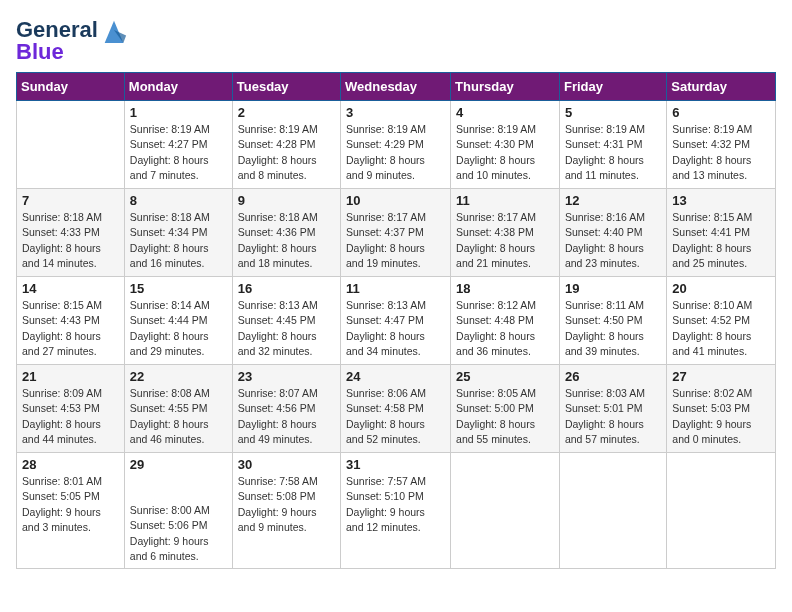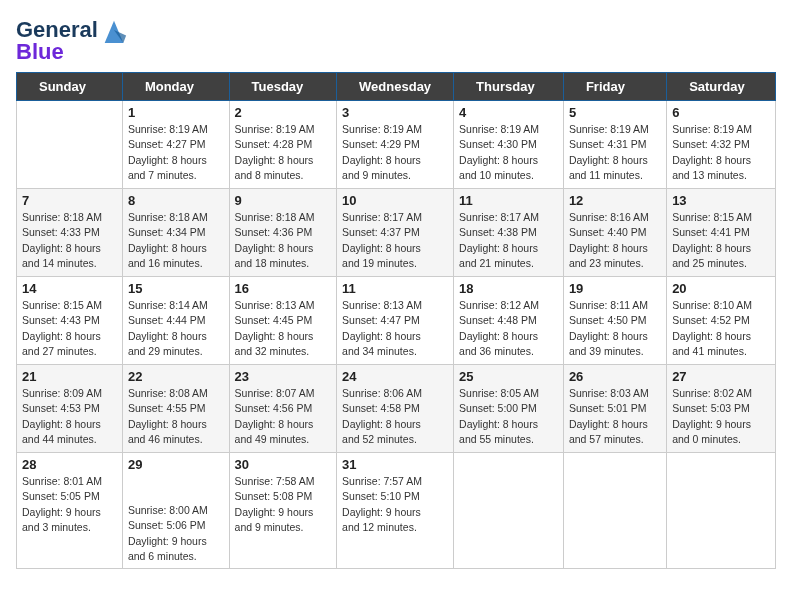--- a/index.html
+++ b/index.html
@@ -45,24 +45,24 @@
     .calendar-subtitle {
       font-size: 16px;
       color: #444;
     }
     .calendar-table {
       width: 100%;
       border-collapse: collapse;
       font-size: 11px;
     }
     .calendar-table th {
-      background: #404040;
+      background: #701a75;
       color: #fff;
       text-align: left;
-      padding: 6px 22px;
+      padding: 6px 4px;
       font-size: 13px;
       font-weight: bold;
       border: 1px solid #1a5e9a;
     }
     .calendar-table td {
       border: 1px solid #ccc;
       vertical-align: top;
       padding: 4px 5px;
       height: 88px;
       width: 113px;

